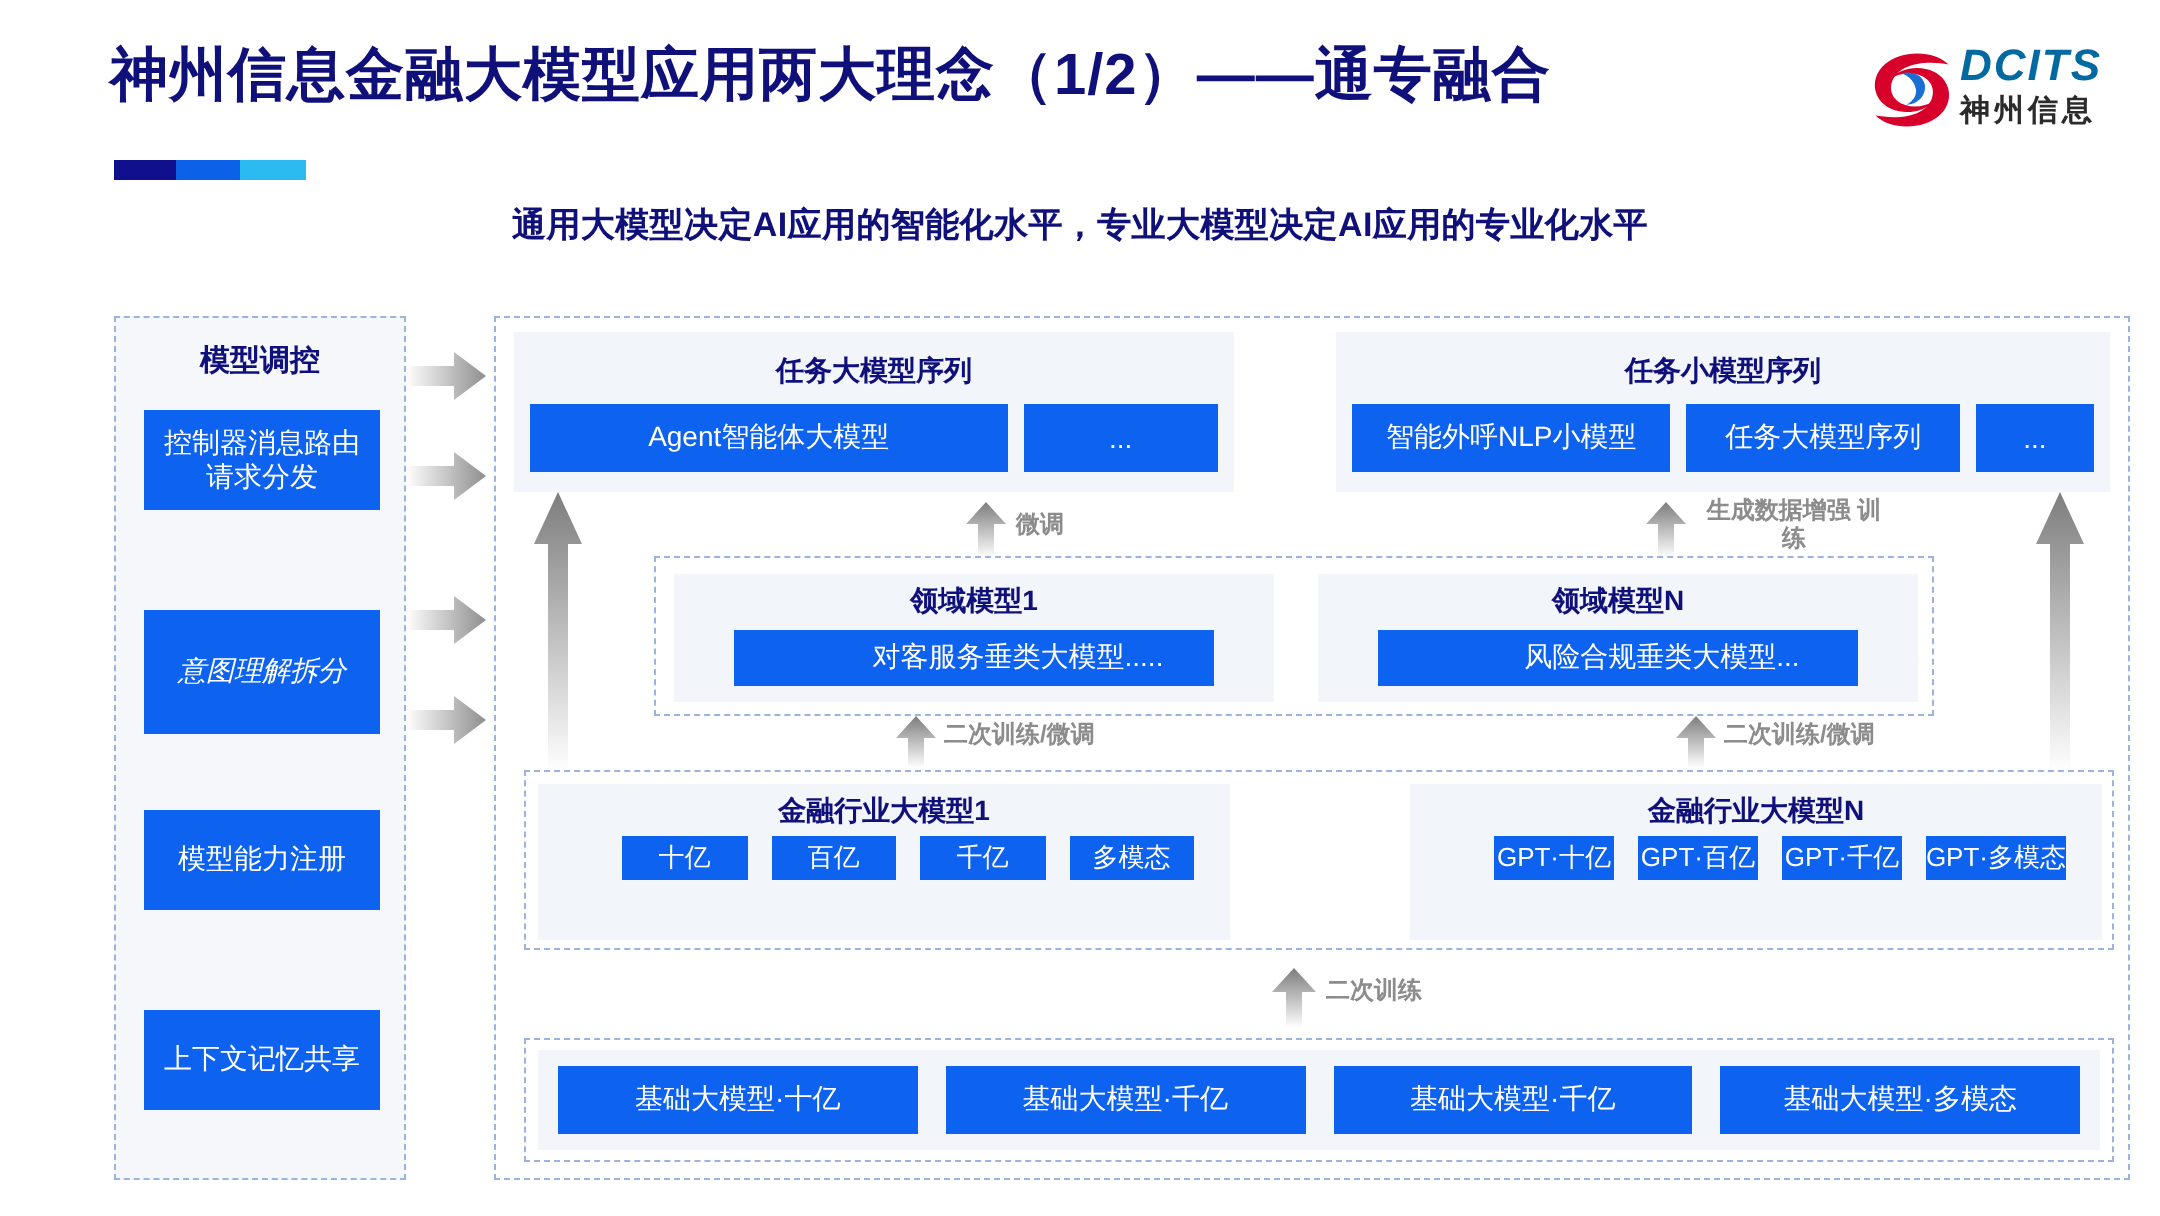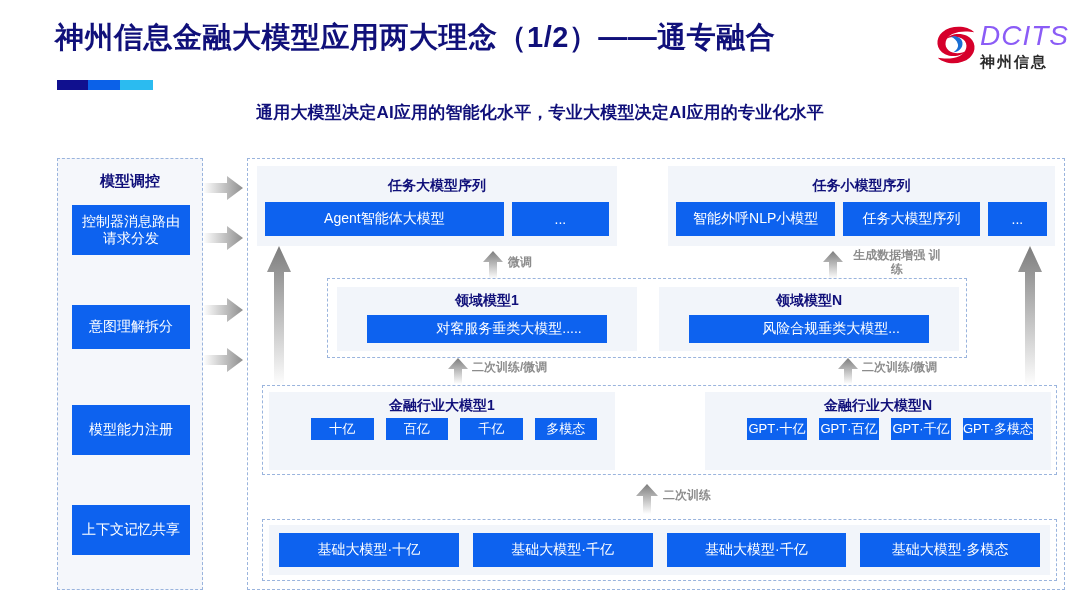--- a/index.html
+++ b/index.html
@@ -32,21 +32,21 @@
     text-align: center;
     font-size: 17px; font-weight: bold; color: #10107a;
     letter-spacing: 0.2px;
   }
 
   
   .logo { position: absolute; right: 18px; top: 20px; width: 128px; height: 56px; }
   .logo-mark { position:absolute; left:0; top:4px; width:44px; height:42px; }
   .logo-text { position:absolute; left:46px; top:2px; }
   .logo-dcits {
-    font-size: 28px; font-weight: normal; color:#8b5cf6;
+    font-size: 22px; font-weight: bold; color:#0369a1;
     letter-spacing: 1px; font-style: italic; line-height: 1;
   }
   .logo-cn {
     font-size: 15px; font-weight: bold; color:#2b2b2b;
     letter-spacing: 2px; line-height:1.25; margin-top:3px;
   }
 
   
   .dashed-box {
     position: absolute;
@@ -157,21 +157,21 @@
     <div class="logo-text">
       <div class="logo-dcits">DCITS</div>
       <div class="logo-cn">神州信息</div>
     </div>
   </div>
 
   <div class="panel" id="sidebar" style="border:1px dashed #9ab4dd;">
     <div class="panel-title" id="sidebar-title">模型调控</div>
 
     <div class="side-item" style="top:46px;  height:50px;">控制器消息路由请求分发</div>
-    <div class="side-item" style="top:146px; height:44px;">意图理解拆分</div>
+    <div class="side-item" style="top:146px; height:62px;font-style:italic;">意图理解拆分</div>
     <div class="side-item" style="top:246px; height:50px;">模型能力注册</div>
     <div class="side-item" style="top:346px; height:50px;">上下文记忆共享</div>
   </div>
 
   <svg class="harrow" style="left:203px; top:176px;" viewBox="0 0 40 24">
     <defs>
         <linearGradient id="hg" x1="0" y1="0" x2="1" y2="0">
       <stop offset="0%" stop-color="#ffffff"></stop>
           <stop offset="100%" stop-color="#8e8e8e"></stop>
     </linearGradient>

